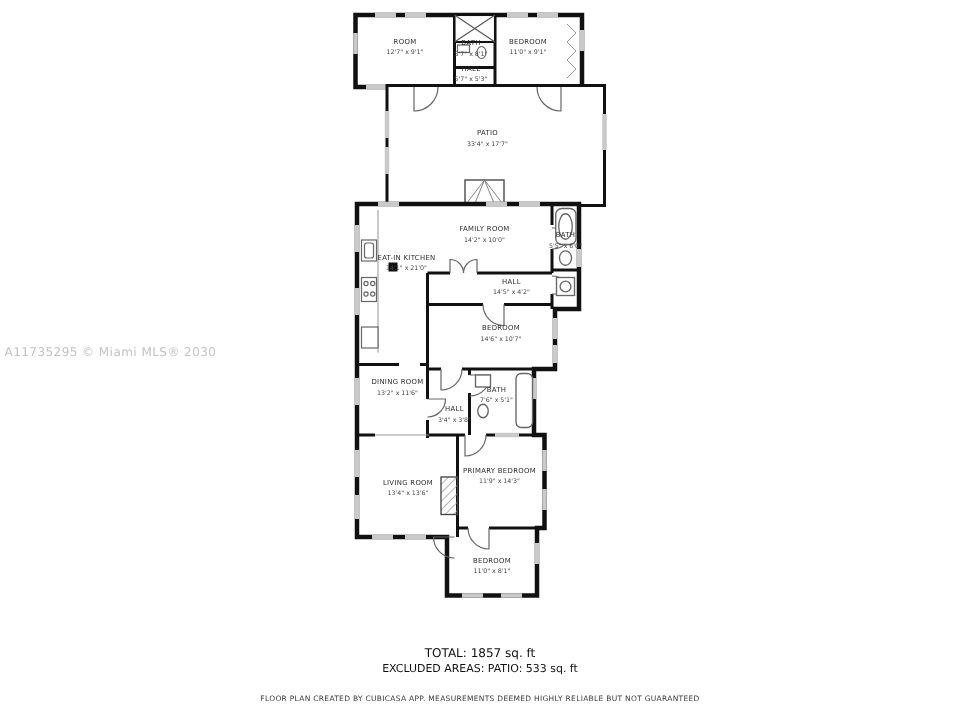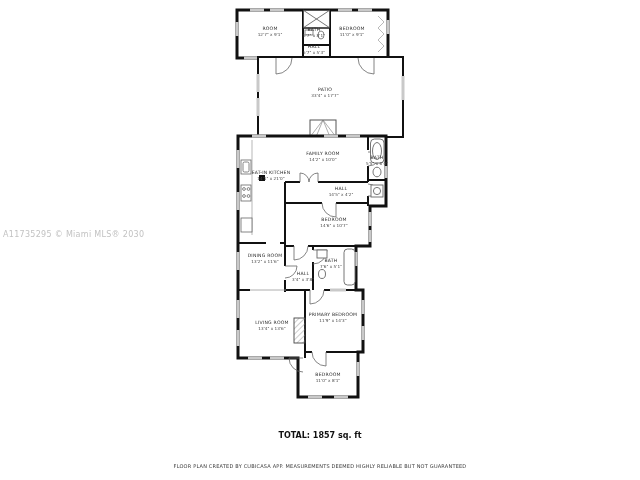--- a/index.html
+++ b/index.html
@@ -7,21 +7,21 @@
        font-family:"DejaVu Sans","Liberation Sans",sans-serif;}
   .stage{position:absolute;inset:0}
   svg.plan{position:absolute;left:0;top:0}
   .rl{position:absolute;transform:translate(-50%,-50%);text-align:center;
       color:#2b2b2b;line-height:1.3;white-space:nowrap;z-index:5}
   .rn{font-size:4.6px;letter-spacing:.2px}
   .rd{font-size:4.2px;color:#474747}
   .watermark{position:absolute;left:3px;top:230px;font-size:8px;color:#c2c2c2;
              letter-spacing:.3px;z-index:6}
   .summary{position:absolute;left:0;right:0;top:431px;text-align:center;color:#111;z-index:6}
-  .sum-total{font-size:8px;font-weight:bold;margin-bottom:1px}
+  .sum-total{font-size:8px;font-weight:normal;margin-bottom:1px}
   .sum-line{font-size:7.3px;margin-bottom:1px}
   .disclaimer{position:absolute;left:0;right:0;top:463px;text-align:center;
               font-size:5px;color:#3a3a3a;letter-spacing:.2px;z-index:6}
 </style>
 </head>
 <body>
 
 <div class="stage">
 
   <div class="watermark">A11735295 © Miami MLS® 2030</div>
@@ -225,16 +225,17 @@
       <div class="rn">PRIMARY BEDROOM</div>
       <div class="rd">11'9" x 14'3"</div>
     </div>
   <div class="rl" style="left:328px;top:378px">
       <div class="rn">BEDROOM</div>
       <div class="rd">11'0" x 8'1"</div>
     </div>
 
   <div class="summary">
     <div class="sum-total">TOTAL: 1857 sq. ft</div>
+    <div class="sum-line">EXCLUDED AREAS: PATIO: 533 sq. ft</div>
   </div>
 
   <div class="disclaimer">FLOOR PLAN CREATED BY CUBICASA APP. MEASUREMENTS DEEMED HIGHLY RELIABLE BUT NOT GUARANTEED</div>
 </div>
 
 </body></html>

